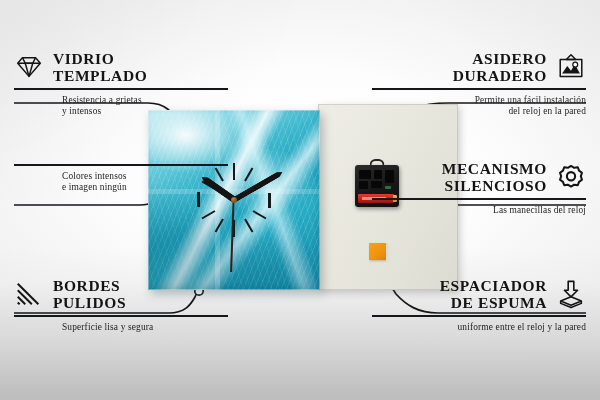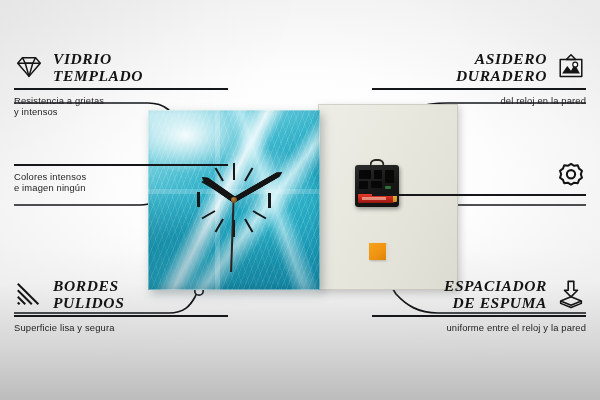--- a/index.html
+++ b/index.html
@@ -185,28 +185,28 @@
   }
 
   
   .feat{ position:absolute; width:214px; }
   .feat .row{ display:flex; align-items:center; gap:9px; }
   .feat.left .row{ justify-content:flex-start; }
   .feat.right .row{ justify-content:flex-end; }
   .feat .title{
     font-family:"Liberation Serif", serif;
     font-weight:700; font-size:15.5px; line-height:17px;
-    letter-spacing:.6px; color:#141414; text-transform:uppercase;font-style:italic;
+    letter-spacing:.6px; color:#141414; text-transform:uppercase;
   }
   .feat.left .title{ text-align:left; }
   .feat.right .title{ text-align:right; }
   .rule{ height:1.5px; background:#16171a; margin:4px 0 5px; }
   .feat .desc{
-    font-family:Liberation Sans, sans-serif;
-    font-size:9.4px; line-height:11.6px; color:#1d1d1d; letter-spacing:.15px;
+    font-family:Liberation Serif, serif;
+    font-size:9.4px; line-height:11.6px; color:#1d1d1d; letter-spacing:.15px;margin-left:48px;
   }
   .feat.left .desc{ text-align:left; }
   .feat.right .desc{ text-align:right; }
   .ic{ flex:0 0 auto; width:30px; height:30px; }
   .ic svg{ display:block; width:30px; height:30px; }
 
   #feat-vidrio      { left:14px;  top:50px;  }
   #feat-impresion   { left:14px;  top:160px; }
   #feat-bordes      { left:14px;  top:277px; }
   #feat-asidero     { left:372px; top:50px;  }
@@ -392,38 +392,44 @@
         <g fill="none" stroke="#141414" stroke-width="1.6" stroke-linejoin="round">
           <path d="M16 3 L11 8 H21 Z"></path>
           <rect x="4.5" y="8" width="23" height="18"></rect>
           <path d="M6.5 23 L12 15 L16 20 L20 13 L25.5 23 Z" fill="#141414" stroke="none"></path>
           <circle cx="20.5" cy="13.5" r="2.6" fill="#ffffff" stroke="#141414" stroke-width="1.3"></circle>
         </g>
       </svg>
     </span>
   </div>
   <div class="rule"></div>
+  <div class="desc">Permite una fácil instalación</div>
   <div class="desc">del reloj en la pared</div>
 </div>
 
 <div class="feat right" id="feat-mecanismo">
   <div class="row">
+    <div>
+      <div class="title">MECANISMO</div>
+      <div class="title">SILENCIOSO</div>
+    </div>
     <span class="ic">
       <svg viewBox="0 0 32 32">
         <g fill="none" stroke="#141414" stroke-width="2.2" stroke-linejoin="round">
           <path d="M16 4.2 L19.4 6.2 L23.2 5.6 L24.6 9.2 L27.7 11.5 L26.5 15.2
                    L27.7 18.9 L24.6 21.2 L23.2 24.8 L19.4 24.2 L16 26.2 L12.6 24.2
                    L8.8 24.8 L7.4 21.2 L4.3 18.9 L5.5 15.2 L4.3 11.5 L7.4 9.2
                    L8.8 5.6 L12.6 6.2 Z"></path>
           <circle cx="16" cy="15.2" r="4.4"></circle>
         </g>
       </svg>
     </span>
   </div>
   <div class="rule"></div>
+  <div class="desc">Las manecillas del reloj</div>
 </div>
 
 <div class="feat right" id="feat-espaciador">
   <div class="row">
     <div>
       <div class="title">ESPACIADOR</div>
       <div class="title">DE ESPUMA</div>
     </div>
     <span class="ic">
       <svg viewBox="0 0 32 32">

